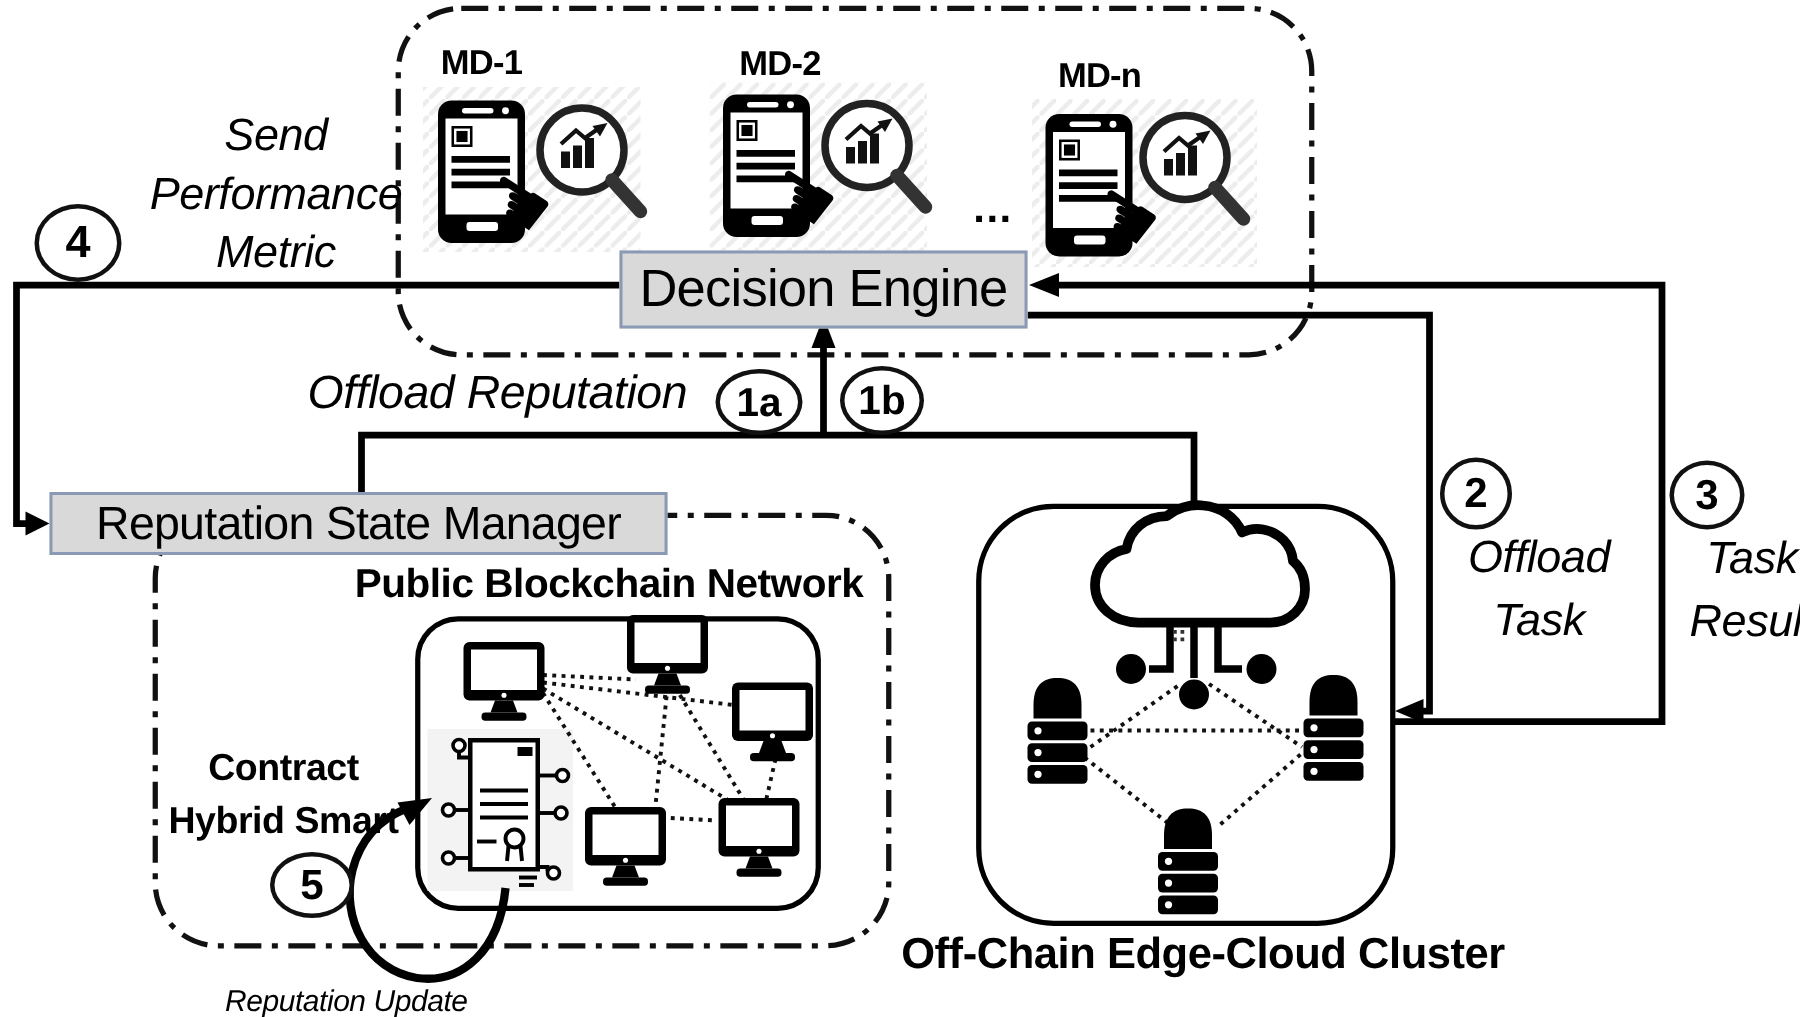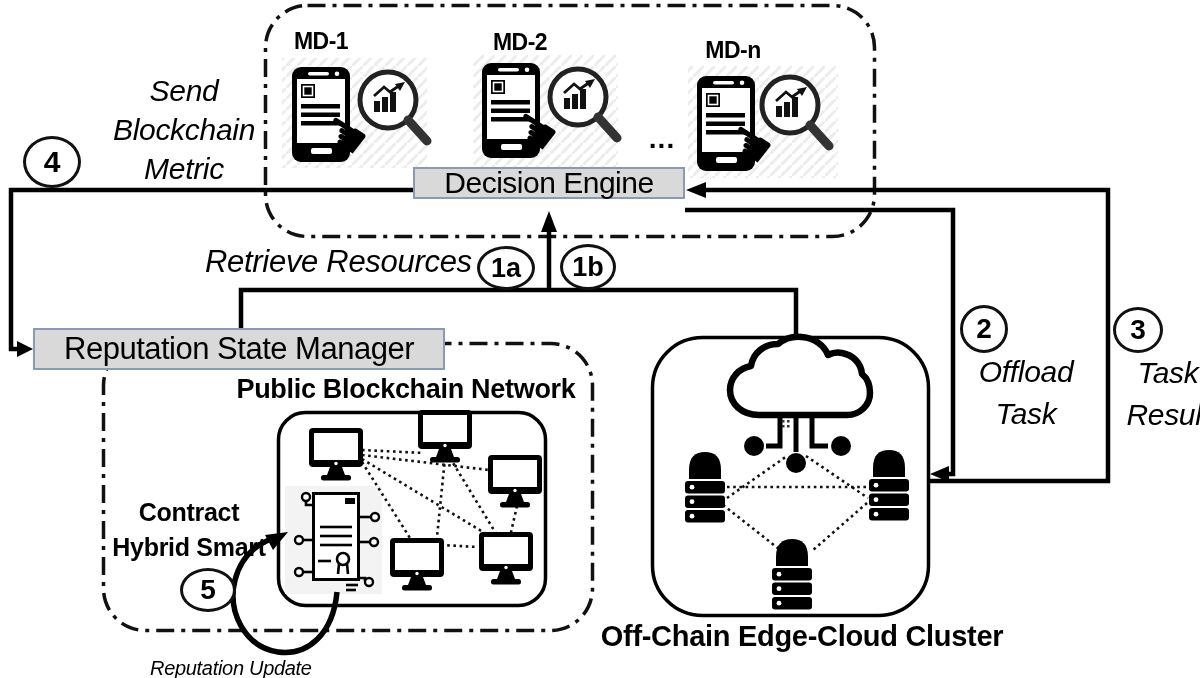--- a/index.html
+++ b/index.html
@@ -210,37 +210,37 @@
   <g transform="translate(790,105)">
     <use href="#lens"></use>
   </g>
 </svg>
 
 <div class="lbl mdlabel cc" style="left:321px;top:29px">MD-1</div>
 <div class="lbl mdlabel cc" style="left:520px;top:30px">MD-2</div>
 <div class="lbl mdlabel cc" style="left:733px;top:38px">MD-n</div>
 <div class="lbl cc" style="left:662px;top:124px;font-size:28px;font-weight:bold;letter-spacing:1px">...</div>
 
-<div class="panel" style="left:413px;top:167px;width:272px;height:32px;font-size:30px">Decision Engine</div>
+<div class="panel" style="left:413px;top:167px;width:272px;height:52px;font-size:35px">Decision Engine</div>
 <div class="panel" style="left:33px;top:328px;width:412px;height:42px;font-size:31px">Reputation State Manager</div>
 
 <div class="stepnum" style="left:23px;top:136px;width:58px;height:52px;font-size:30px">4</div>
 <div class="stepnum" style="left:477px;top:246px;width:58px;height:44px;font-size:27px">1a</div>
 <div class="stepnum" style="left:560px;top:244px;width:56px;height:46px;font-size:27px">1b</div>
 <div class="stepnum" style="left:960px;top:305px;width:48px;height:48px;font-size:28px">2</div>
 <div class="stepnum" style="left:1113px;top:307px;width:50px;height:46px;font-size:28px">3</div>
 <div class="stepnum" style="left:180px;top:568px;width:56px;height:44px;font-size:28px">5</div>
 
 <div class="lbl italic cc" style="left:168px;top:71px;font-size:30px;line-height:39px">
   <div>Send</div>
-  <div>Blockchain</div>
+  <div>Performance</div>
   <div>Metric</div>
 </div>
 
-<div class="lbl italic" style="left:189px;top:246px">Retrieve Resources</div>
+<div class="lbl italic" style="left:189px;top:246px">Offload Reputation</div>
 
 <div class="lbl italic cc" style="left:1010px;top:351px;font-size:30px;line-height:42px">
   <div>Offload</div>
   <div>Task</div>
 </div>
 
 <div class="lbl italic cc" style="left:1152px;top:352px;font-size:30px;line-height:42px">
   <div>Task</div>
   <div>Result</div>
 </div>

